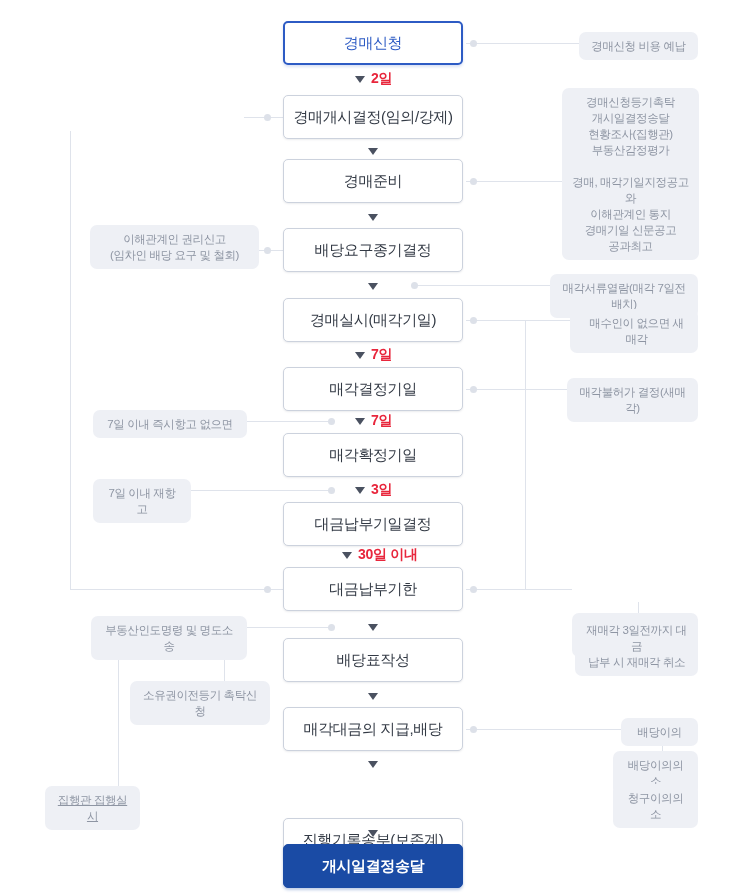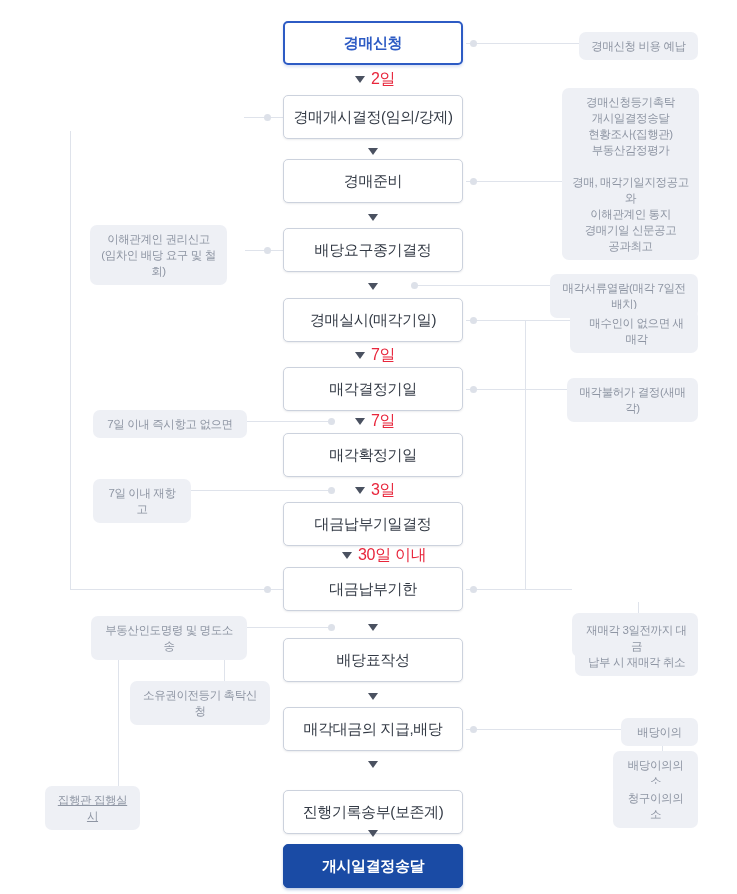--- a/index.html
+++ b/index.html
@@ -30,21 +30,21 @@
     justify-content: center;
     font-size: 15px;
     color: #333a45;
     letter-spacing: -0.4px;
     white-space: nowrap;
     box-shadow: 0 1px 2px rgba(60,70,90,0.10);
   }
   .node.start {
     border: 2px solid #2d5bc4;
     color: #2d5bc4;
-    font-weight: bold;
+    font-weight: normal;
     box-shadow: 0 2px 3px rgba(45,91,196,0.18);
   }
   .node.end {
     border: 1px solid #1a4ba5;
     background: #1a4ba5;
     color: #ffffff;
     font-weight: bold;
     box-shadow: 0 2px 3px rgba(26,75,165,0.28);
   }
 
@@ -57,22 +57,22 @@
     height: 14px;
     white-space: nowrap;
   }
   .arrow .tri {
     width: 0; height: 0;
     border-left: 5px solid transparent;
     border-right: 5px solid transparent;
     border-top: 7px solid #4a5160;
   }
   .arrow .dur {
-    font-size: 16px;
-    font-weight: normal;
+    font-size: 14px;
+    font-weight: bold;
     color: #e8263c;
     letter-spacing: -0.3px;
   }
 
   
   .pill {
     position: absolute;
     background: #eef0f5;
     border-radius: 7px;
     color: #8e95a3;
@@ -165,21 +165,21 @@
   <div class="node" style="top:95px;">경매개시결정(임의/강제)</div>
   <div class="node" style="top:159px;">경매준비</div>
   <div class="node" style="top:228px;">배당요구종기결정</div>
   <div class="node" style="top:298px;">경매실시(매각기일)</div>
   <div class="node" style="top:367px;">매각결정기일</div>
   <div class="node" style="top:433px;">매각확정기일</div>
   <div class="node" style="top:502px;">대금납부기일결정</div>
   <div class="node" style="top:567px;">대금납부기한</div>
   <div class="node" style="top:638px;">배당표작성</div>
   <div class="node" style="top:707px;">매각대금의 지급,배당</div>
-  <div class="node" style="top:790px;">진행기록송부(보존계)</div>
+  <div class="node" style="top:818px;">진행기록송부(보존계)</div>
   <div class="node end" style="top:844px;">개시일결정송달</div>
 
   <div class="arrow" style="left:355px; top:72px;">
     <span class="tri"></span>
     <span class="dur">2일</span>
   </div>
   <div class="arrow" style="left:368px; top:144px;">
     <span class="tri"></span>
     <span class="dur"></span>
   </div>
@@ -217,21 +217,21 @@
   </div>
   <div class="arrow" style="left:368px; top:757px;">
     <span class="tri"></span>
     <span class="dur"></span>
   </div>
   <div class="arrow" style="left:368px; top:826px;">
     <span class="tri"></span>
     <span class="dur"></span>
   </div>
 
-  <div class="pill" style="left:90px; top:225px; width:137px;">이해관계인 권리신고
+  <div class="pill" style="left:90px; top:225px; width:169px;">이해관계인 권리신고
 (임차인 배당 요구 및 철회)</div>
   <div class="pill" style="left:93px; top:410px; width:154px;">7일 이내 즉시항고 없으면</div>
   <div class="pill" style="left:93px; top:479px; width:98px;">7일 이내 재항고</div>
   <div class="pill" style="left:43px; top:616px; width:156px;margin-left:48px;">부동산인도명령 및 명도소송</div>
   <div class="pill" style="left:130px; top:681px; width:140px;">소유권이전등기 촉탁신청</div>
   <div class="pill" style="left:45px; top:786px; width:95px;text-decoration:underline;">집행관 집행실시</div>
 
   <div class="pill" style="left:579px; top:32px; width:119px;">경매신청 비용 예납</div>
   <div class="pill" style="left:562px; top:88px; width:137px;">경매신청등기촉탁
 개시일결정송달

